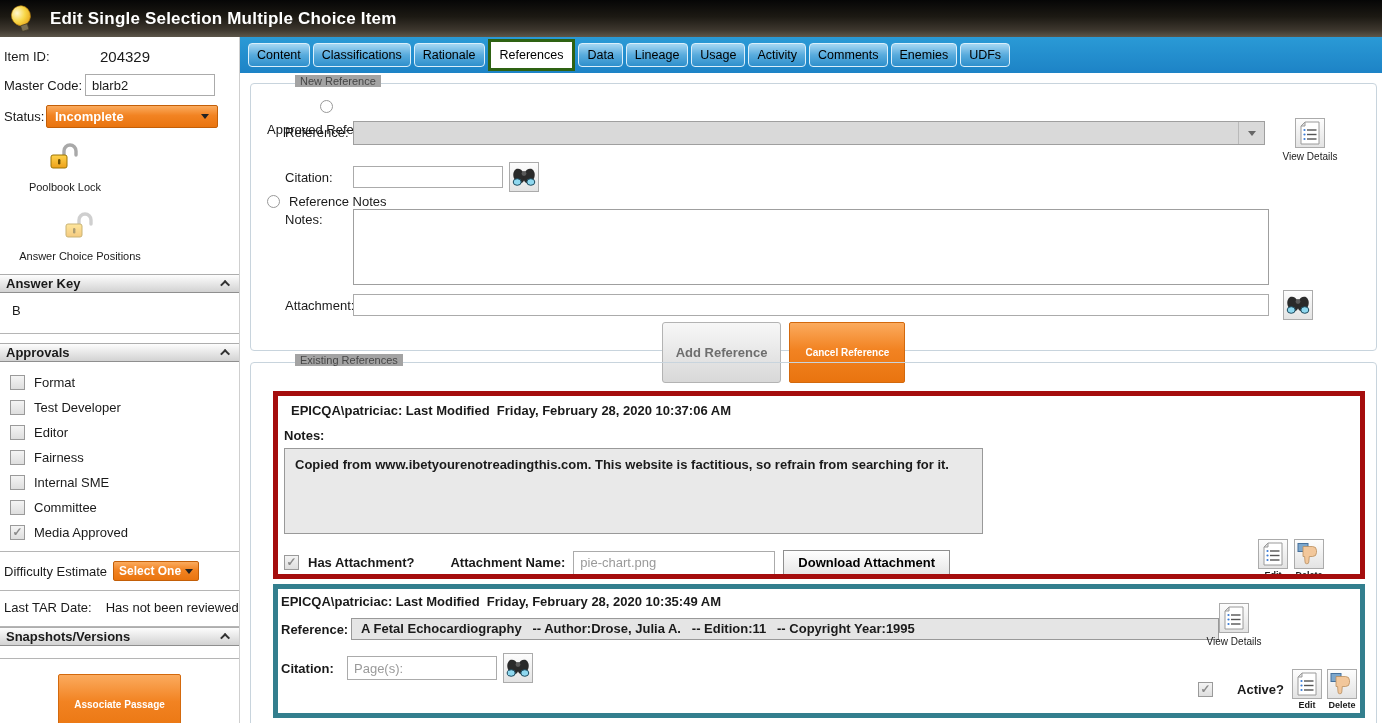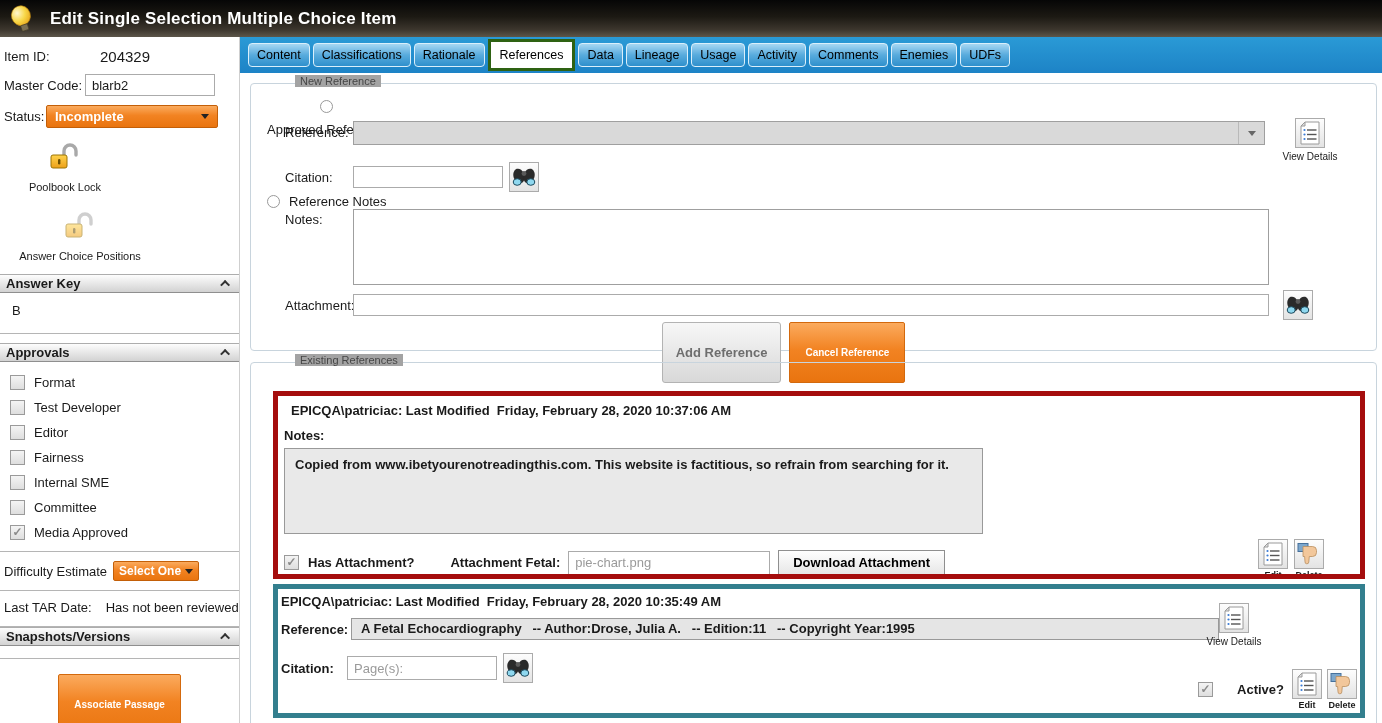--- a/index.html
+++ b/index.html
@@ -350,21 +350,21 @@
   <div class="groupbox gb-exist">
     <span class="legend">Existing References</span>
 
     <div class="refcard card1">
       <div class="cardhdr h1">EPICQA\patriciac: Last Modified  Friday, February 28, 2020 10:37:06 AM</div>
       <div class="boldlbl noteslbl2">Notes:</div>
       <div class="notesbox">Copied from www.ibetyourenotreadingthis.com. This website is factitious, so refrain from searching for it.</div>
       <div class="attrow">
         <span class="checkbox checked"></span>
         <span class="boldlbl" style="margin-left:9px">Has Attachment?</span>
-        <span class="boldlbl attnamel">Attachment Fetal:</span>
+        <span class="boldlbl attnamel">Attachment Name:</span>
         <input class="txt attnameinput" placeholder="pie-chart.png" style="">
         <button class="dlbtn">Download Attachment</button>
       </div>
       <div class="edcluster">
         <div class="editem">
           <div class="icon-btn">
             <svg width="20" height="24" viewBox="0 0 20 24">
               <path d="M5 1 H19 V23 H1 V5 Z" fill="#fff" stroke="#9a9a9a"></path>
               <path d="M5 1 V5 H1 Z" fill="#e0e0e0" stroke="#9a9a9a"></path>
               <circle cx="4.5" cy="9" r="1.1" fill="#3a7bd5"></circle>

